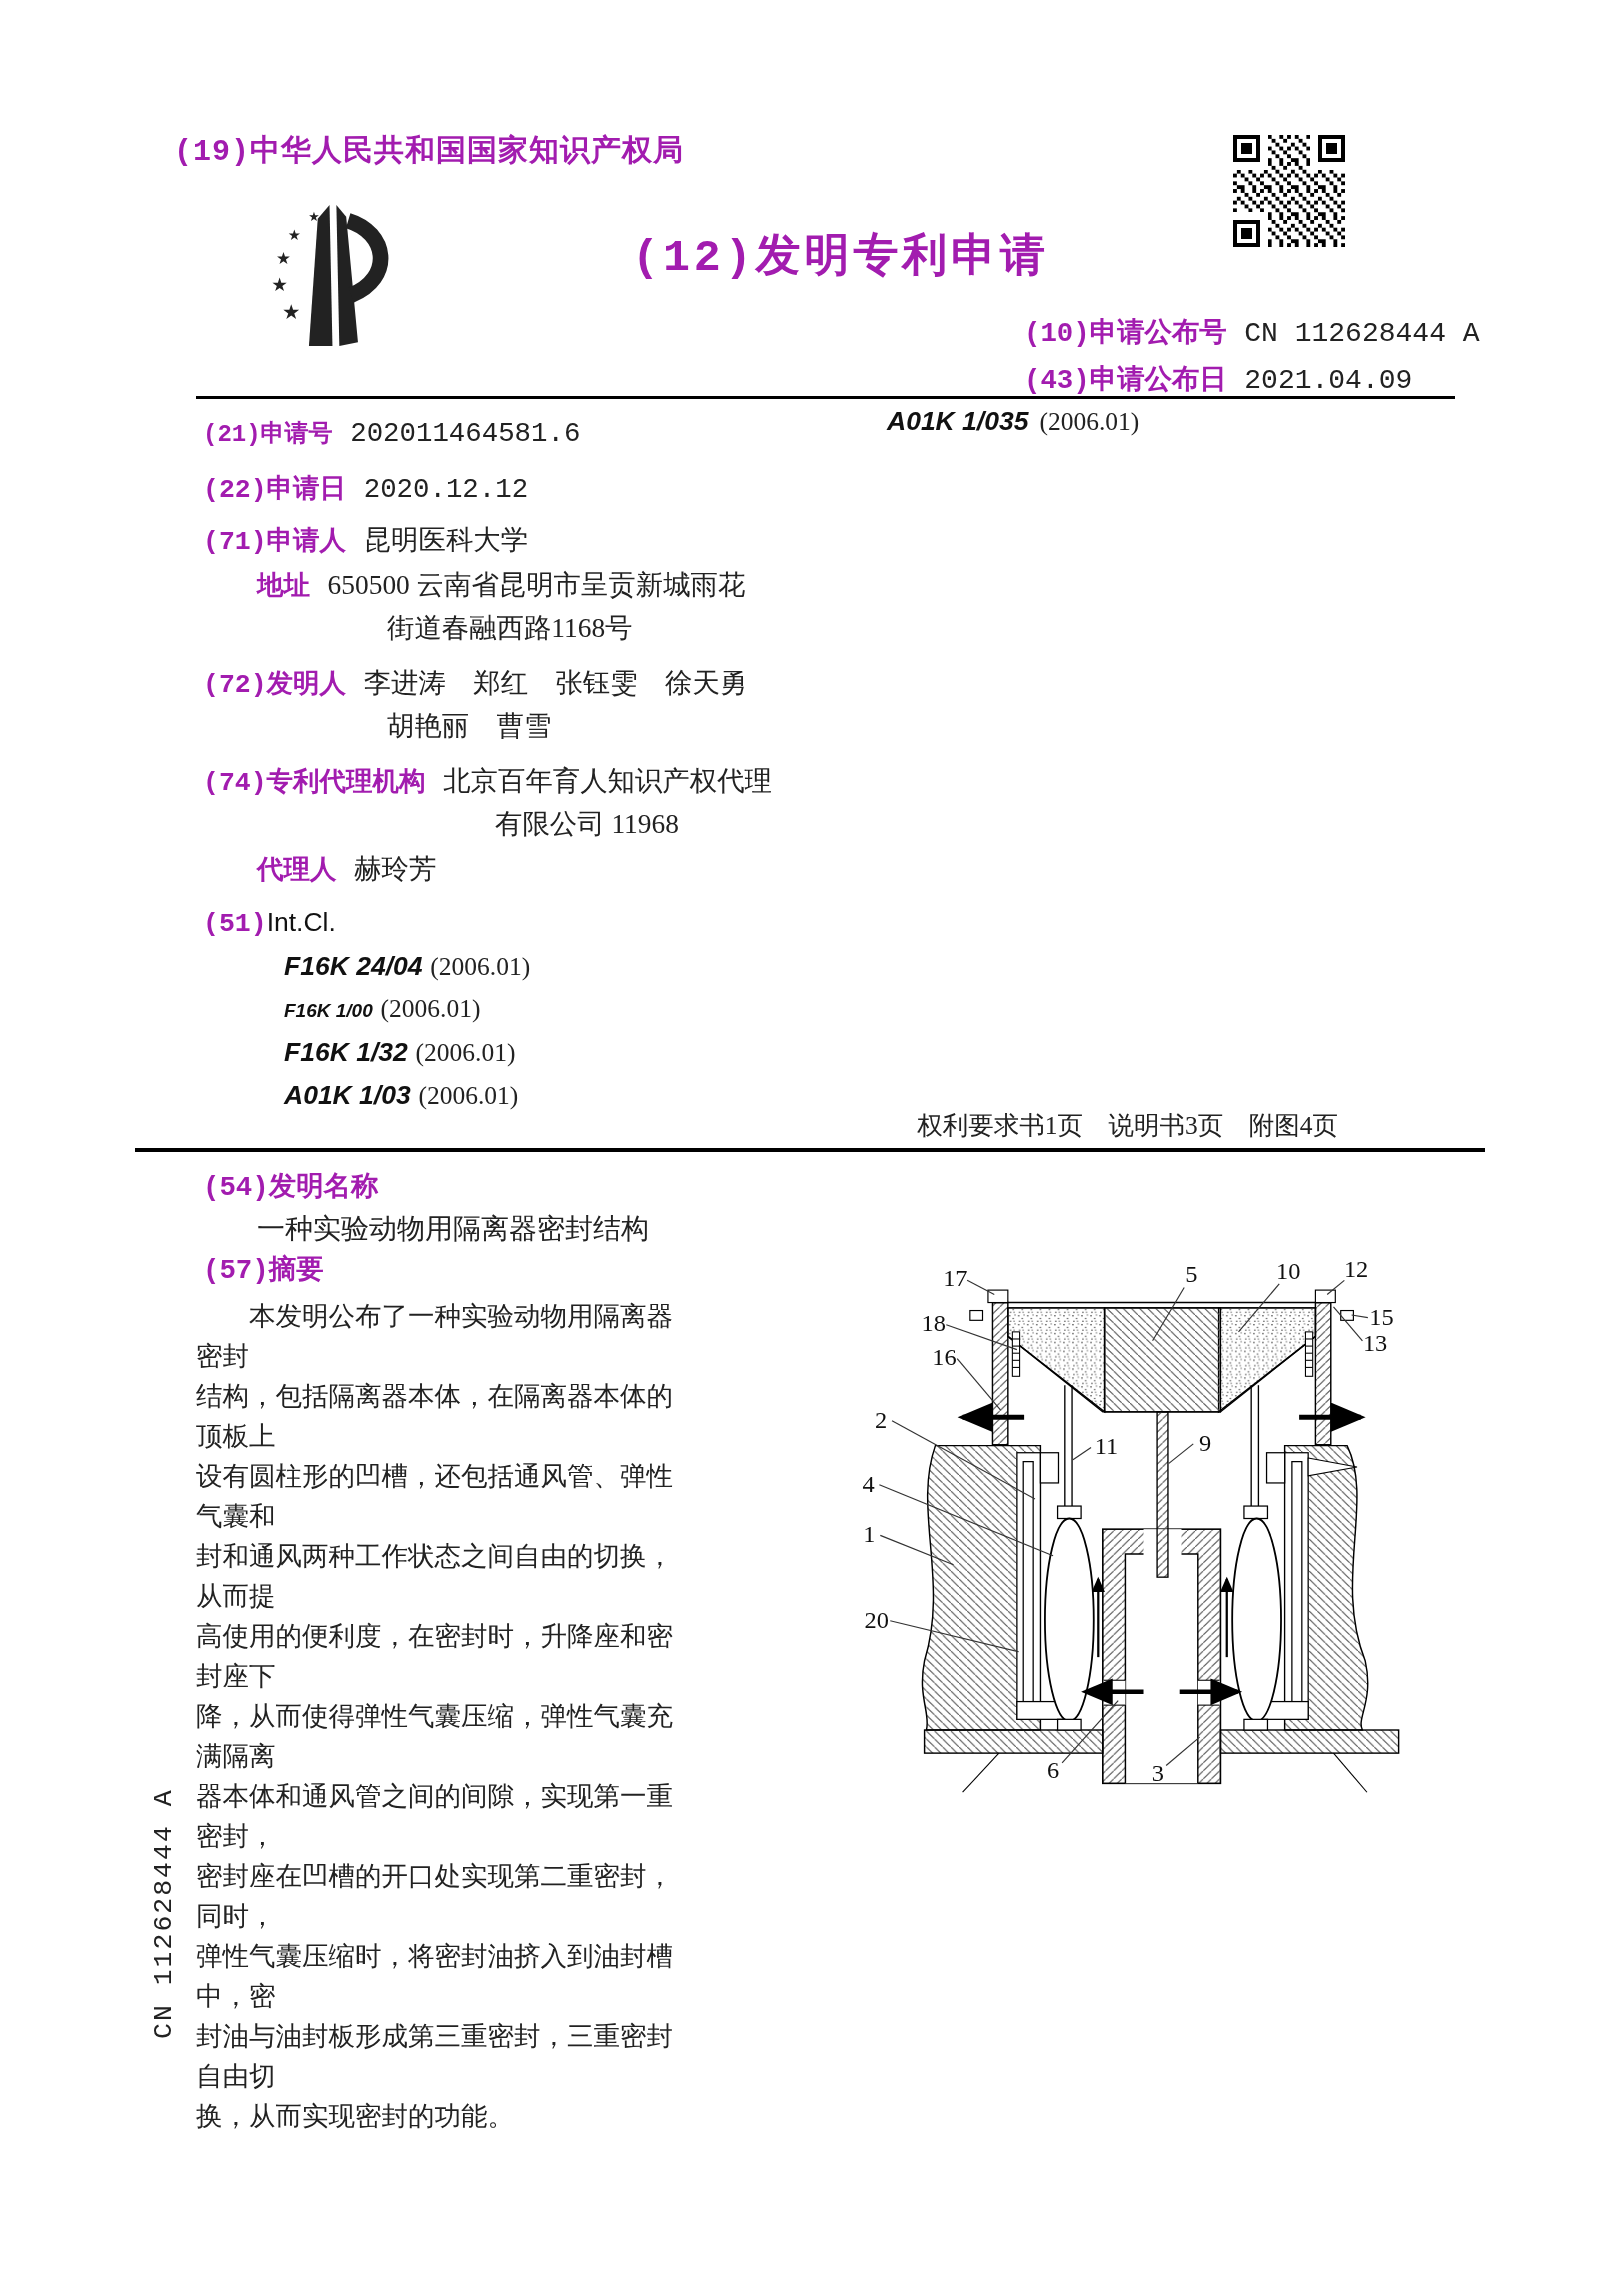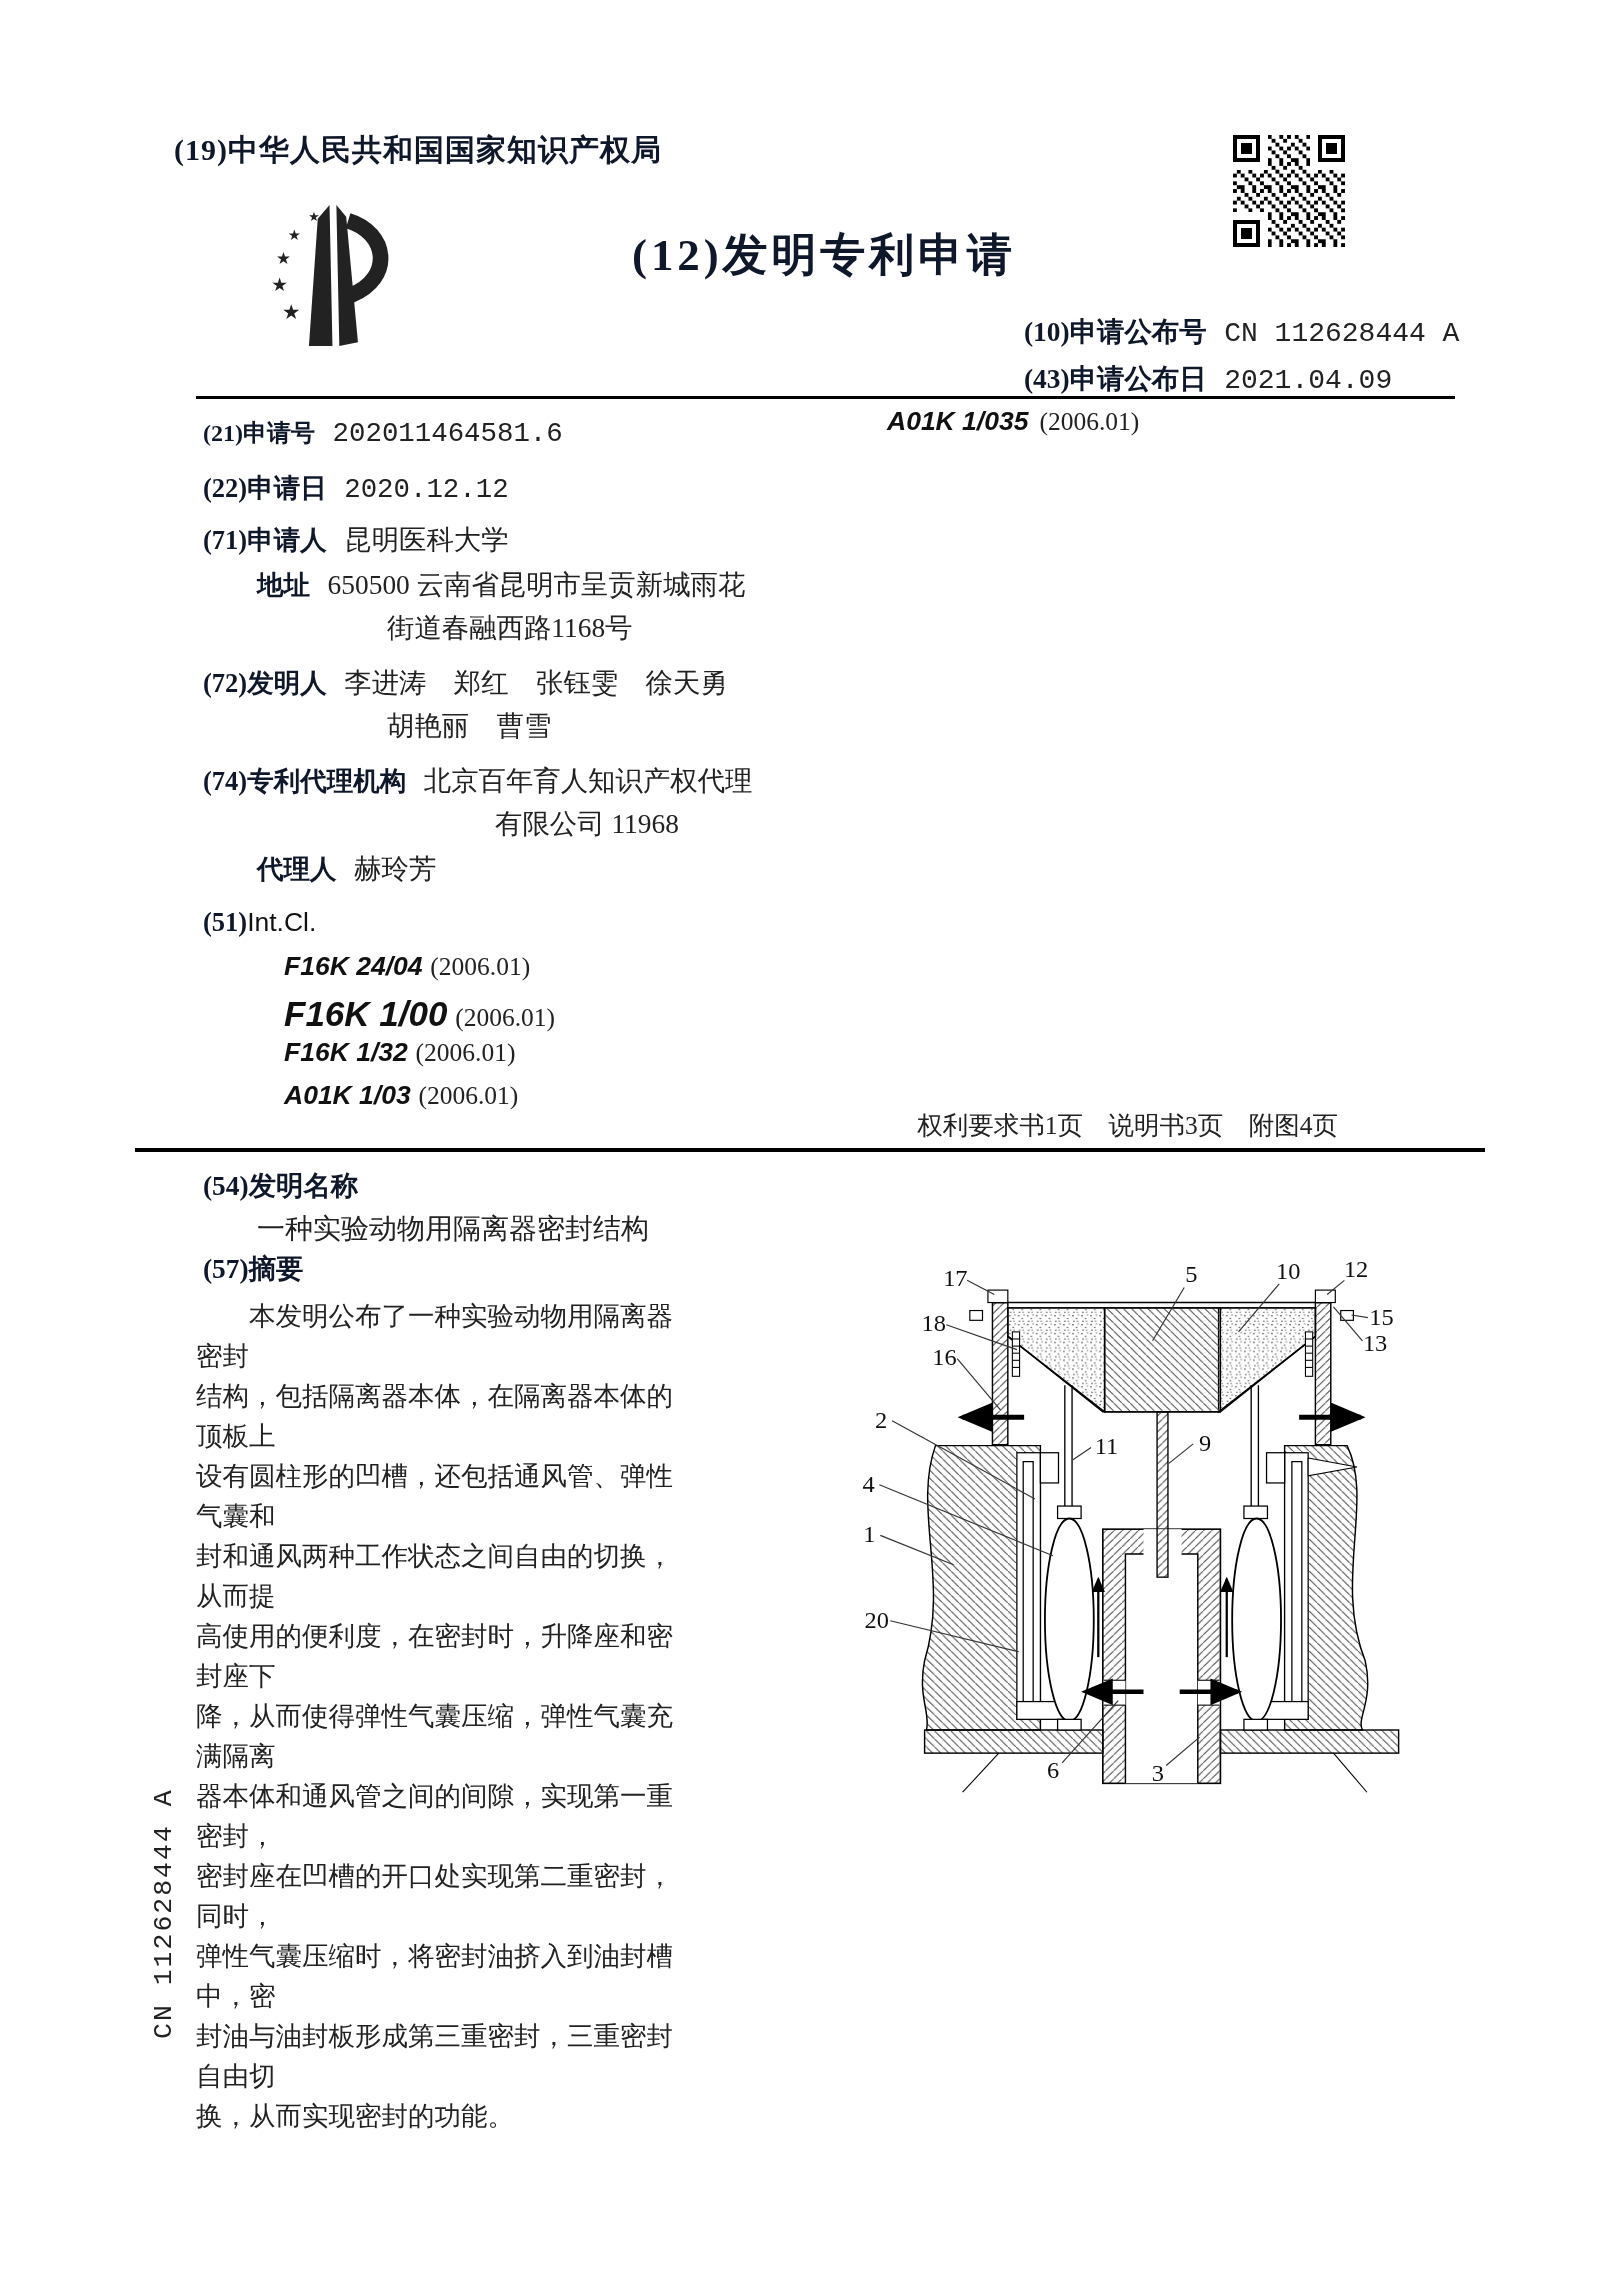--- a/index.html
+++ b/index.html
@@ -1,18 +1,18 @@
 <!DOCTYPE html>
 <html><head>
 <meta charset="utf-8">
 <style>
   html,body{margin:0;padding:0;background:#ffffff;}
   body{width:1619px;height:2292px;position:relative;font-family:"Liberation Serif",serif;color:#1a1a1a;overflow:hidden;}
   .abs{position:absolute;}
-  .hei{font-family:Liberation Serif, serif;font-weight:bold;color:#0f172a;}
+  .hei{font-family:Liberation Mono, monospace;font-weight:bold;color:#a21caf;}
   .song{font-family:"Liberation Serif",serif;color:#222;}
   .num{font-family:"Liberation Mono",monospace;color:#222;}
   .ipcc{font-family:"Liberation Sans",sans-serif;font-style:italic;font-weight:bold;color:#111;}
   .ipcv{font-family:"Liberation Serif",serif;color:#222;font-style:normal;font-weight:normal;}
   .rule{background:#000;}
   .row{white-space:nowrap;}
   .lbl{margin-right:17.6px;}
   .abstract-line{font-size:26.5px;line-height:40px;color:#222;}
   .vert{transform:rotate(-90deg);transform-origin:left top;white-space:nowrap;}
   svg text{font-family:"Liberation Serif",serif;}
@@ -114,21 +114,21 @@
 </div>
 
 <div class="abs row" style="left:203px;top:907px;">
   <span class="hei" style="font-size:26.5px;">(51)</span><span style="font-family:'Liberation Sans',sans-serif;font-size:26.5px;color:#111;">Int.Cl.</span>
 </div>
 
 <div class="abs row" style="left:284px;top:951px;">
   <span class="ipcc" style="font-size:26.5px;margin-right:7.8px;">F16K 24/04</span><span class="ipcv" style="font-size:25.5px;">(2006.01)</span>
 </div>
 <div class="abs row" style="left:284px;top:994px;">
-  <span class="ipcc" style="font-size:35px;margin-right:7.8px;">F16K 1/00</span><span class="ipcv" style="font-size:25.5px;">(2006.01)</span>
+  <span class="ipcc" style="font-size:19px;margin-right:7.8px;">F16K 1/00</span><span class="ipcv" style="font-size:25.5px;">(2006.01)</span>
 </div>
 <div class="abs row" style="left:284px;top:1037px;">
   <span class="ipcc" style="font-size:26.5px;margin-right:7.8px;">F16K 1/32</span><span class="ipcv" style="font-size:25.5px;">(2006.01)</span>
 </div>
 <div class="abs row" style="left:284px;top:1080px;">
   <span class="ipcc" style="font-size:26.5px;margin-right:7.8px;margin-top:29px;">A01K 1/03</span><span class="ipcv" style="font-size:25.5px;">(2006.01)</span>
 </div>
 
 <div class="abs row" style="left:887px;top:406px;">
   <span class="ipcc" style="font-size:26.5px;margin-right:11px;">A01K 1/035</span><span class="ipcv" style="font-size:25.5px;">(2006.01)</span>

